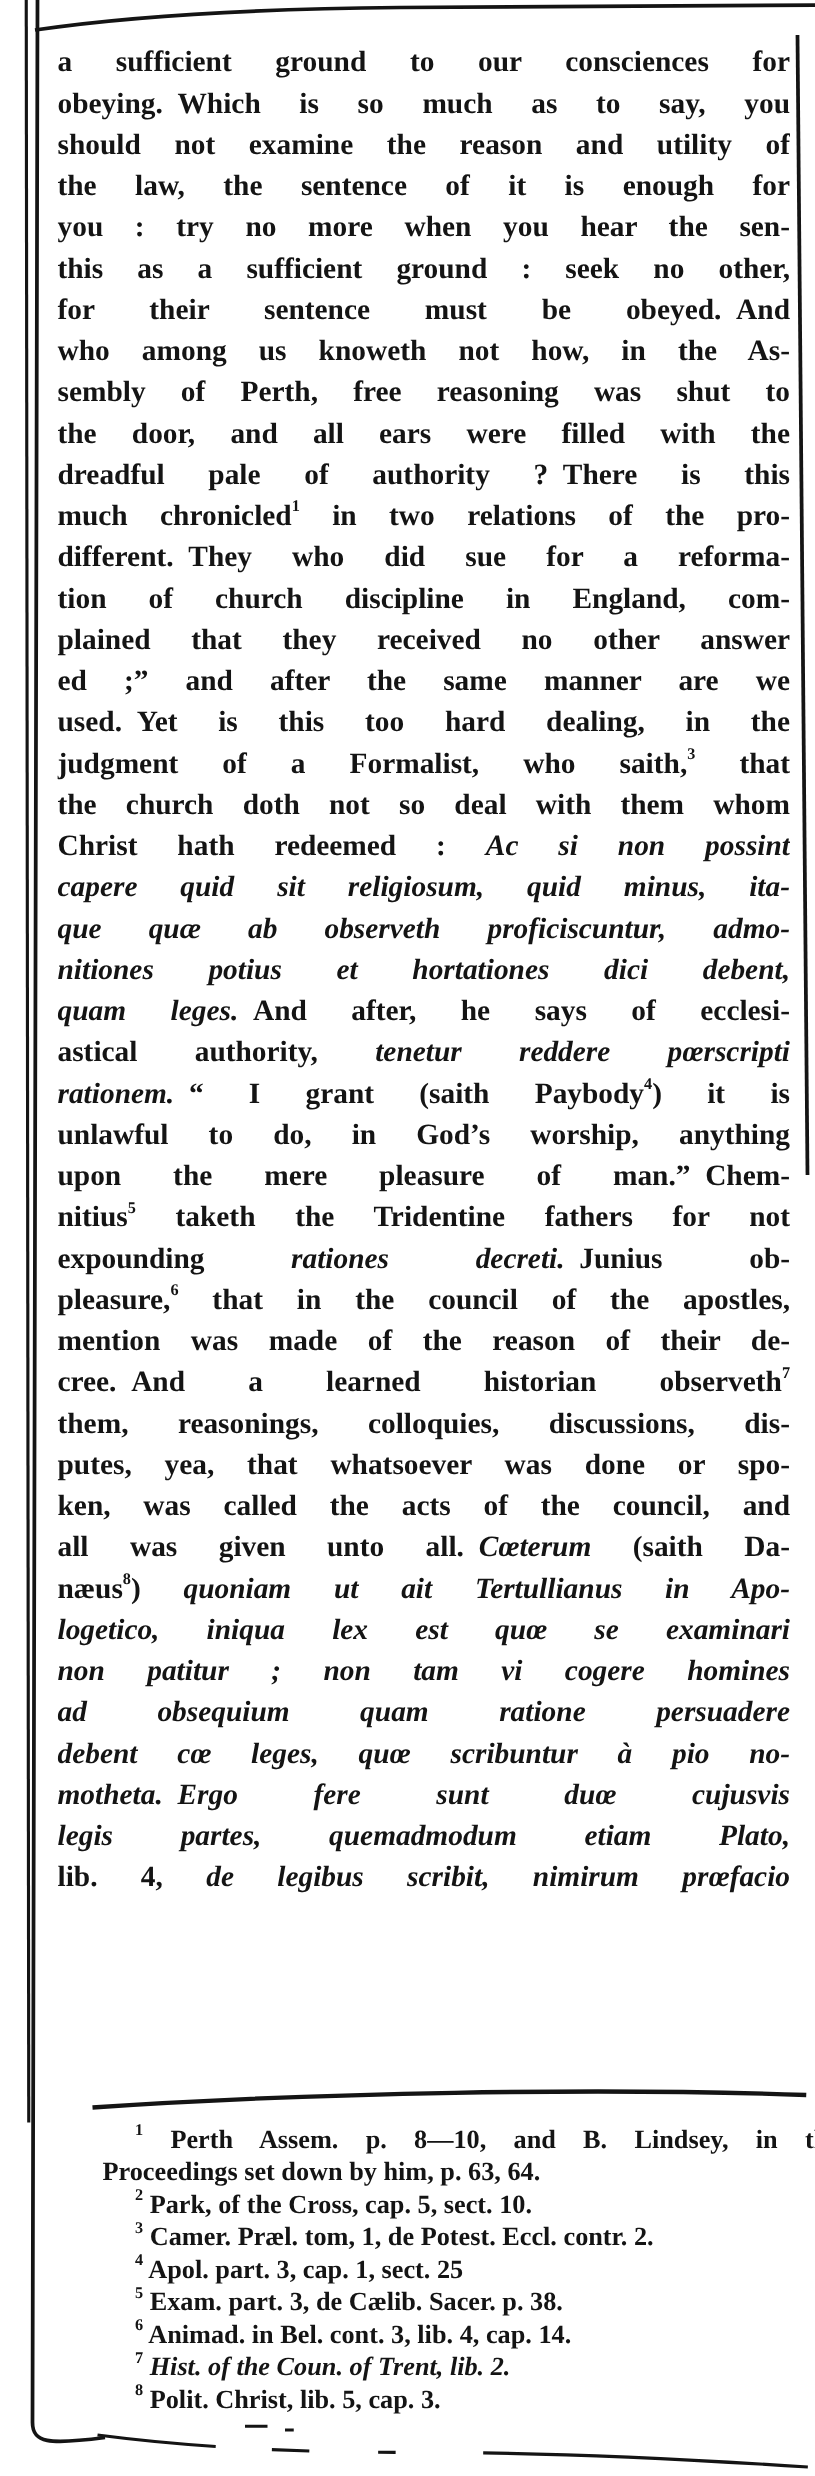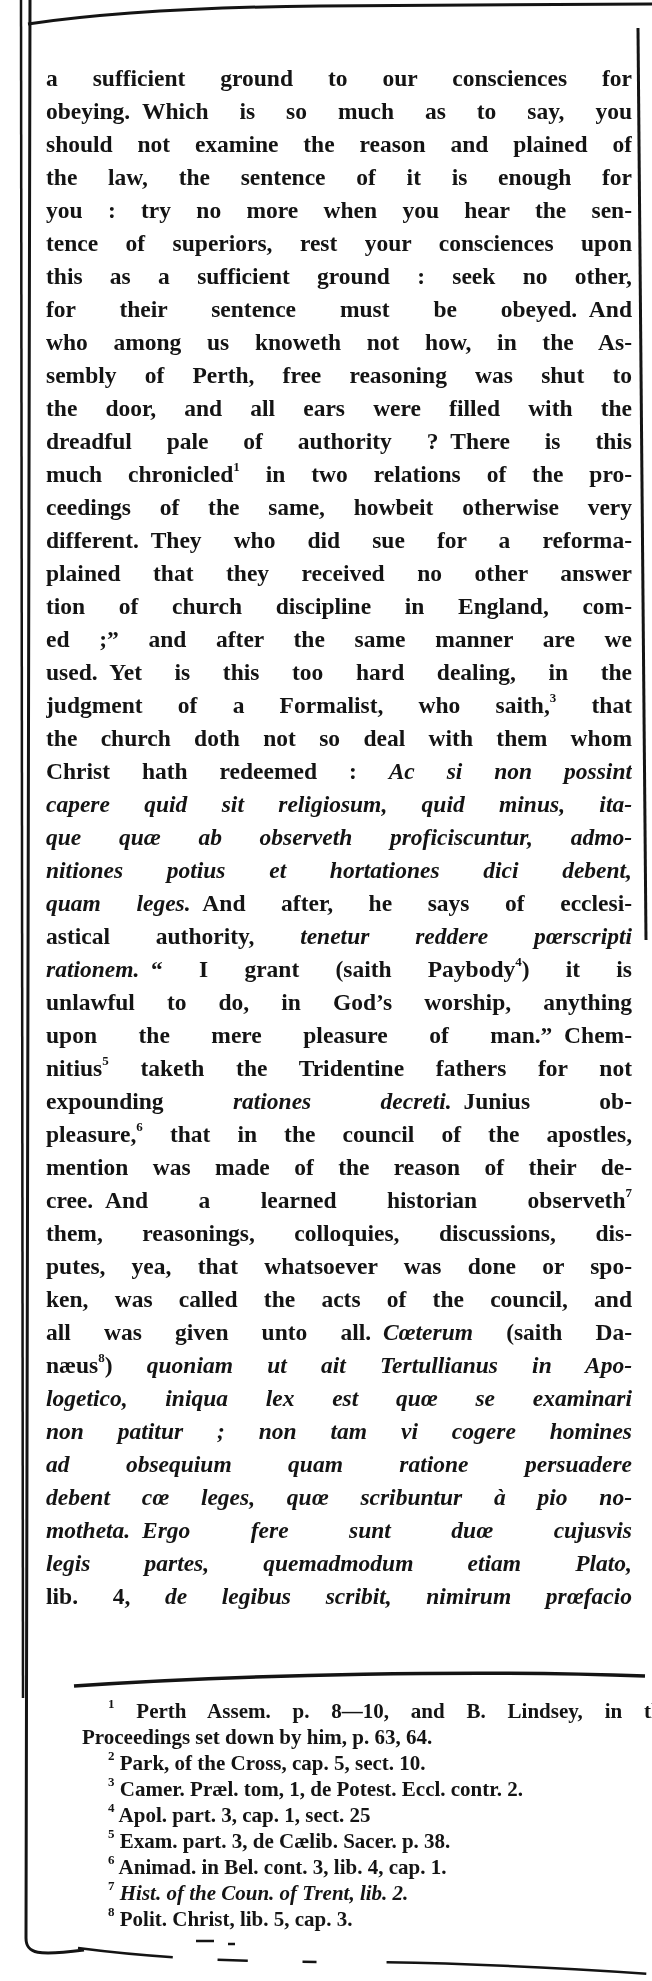--- a/index.html
+++ b/index.html
@@ -11,21 +11,21 @@
     font-family: "Liberation Serif", "DejaVu Serif", serif;
     overflow: hidden;
   }
   .rules {
     position: absolute; inset: 0;
     width: 652px; height: 1981px;
     pointer-events: none;
   }
   .bodytext {
     position: absolute;
-    left: 46px; top: 34px; width: 586px; margin-top: 28px;
+    left: 46px; top: 34px; width: 586px;
   }
   .line {
     font-size: 23.5px;
     font-weight: 700;
     line-height: 33px;
     height: 33px;
     white-space: nowrap;
     text-align: justify;
     text-align-last: justify;
     text-justify: inter-word;
@@ -78,35 +78,33 @@
 
     <path d="M 74,1686 C 250,1674 480,1670 645,1676" stroke="#141414" stroke-width="3.5" fill="none"></path>
 
     <path d="M 78,1948 C 170,1960 260,1962 340,1962 C 450,1962 560,1968 652,1974" stroke="#141414" stroke-width="2.5" fill="none" stroke-dasharray="95 45 30 55 14 70 260"></path>
     <path d="M 196,1941 h 18 M 228,1944 h 7" stroke="#141414" stroke-width="2.5" fill="none"></path>
   </svg>
 
   <div class="bodytext">
       <div class="line"><span>a sufficient ground to our consciences for</span></div>
       <div class="line"><span>obeying. Which is so much as to say, you</span></div>
-      <div class="line"><span>should not examine the reason and plained of</span></div>
+      <div class="line"><span>should not examine the reason and utility of</span></div>
       <div class="line"><span>the law, the sentence of it is enough for</span></div>
       <div class="line"><span>you : try no more when you hear the sen-</span></div>
-      <div class="line"><span>tence of superiors, rest your consciences upon</span></div>
       <div class="line"><span>this as a sufficient ground : seek no other,</span></div>
       <div class="line"><span>for their sentence must be obeyed. And</span></div>
       <div class="line"><span>who among us knoweth not how, in the As-</span></div>
       <div class="line"><span>sembly of Perth, free reasoning was shut to</span></div>
       <div class="line"><span>the door, and all ears were filled with the</span></div>
       <div class="line"><span>dreadful pale of authority ? There is this</span></div>
       <div class="line"><span>much chronicled</span><sup>1</sup><span> in two relations of the pro-</span></div>
-      <div class="line"><span>ceedings of the same, howbeit otherwise very</span></div>
       <div class="line"><span>different. They who did sue for a reforma-</span></div>
+      <div class="line"><span>tion of church discipline in England, com-</span></div>
       <div class="line"><span>plained that they received no other answer</span></div>
-      <div class="line"><span>tion of church discipline in England, com-</span></div>
       <div class="line"><span>ed ;” and after the same manner are we</span></div>
       <div class="line"><span>used. Yet is this too hard dealing, in the</span></div>
       <div class="line"><span>judgment of a Formalist, who saith,</span><sup>3</sup><span> that</span></div>
       <div class="line"><span>the church doth not so deal with them whom</span></div>
       <div class="line"><span>Christ hath redeemed : </span><span class="it">Ac si non possint</span></div>
       <div class="line"><span class="it">capere quid sit religiosum, quid minus, ita-</span></div>
       <div class="line"><span class="it">que quæ ab observeth proficiscuntur, admo-</span></div>
       <div class="line"><span class="it">nitiones potius et hortationes dici debent,</span></div>
       <div class="line"><span class="it">quam leges.</span><span> And after, he says of ecclesi-</span></div>
       <div class="line"><span>astical authority, </span><span class="it">tenetur reddere pœrscripti</span></div>
@@ -132,18 +130,18 @@
       <div class="line"><span>lib. 4, </span><span class="it">de legibus scribit, nimirum prœfacio</span></div>
     </div>
 
   <div class="foot">
       <div class="fline just ind"><sup>1</sup><span> Perth Assem. p. 8—10, and B. Lindsey, in the</span></div>
       <div class="fline"><span>Proceedings set down by him, p. 63, 64.</span></div>
       <div class="fline ind"><sup>2</sup><span> Park, of the Cross, cap. 5, sect. 10.</span></div>
       <div class="fline ind"><sup>3</sup><span> Camer. Præl. tom, 1, de Potest. Eccl. contr. 2.</span></div>
       <div class="fline ind"><sup>4</sup><span> Apol. part. 3, cap. 1, sect. 25</span></div>
       <div class="fline ind"><sup>5</sup><span> Exam. part. 3, de Cælib. Sacer. p. 38.</span></div>
-      <div class="fline ind"><sup>6</sup><span> Animad. in Bel. cont. 3, lib. 4, cap. 1.</span></div>
+      <div class="fline ind"><sup>6</sup><span> Animad. in Bel. cont. 3, lib. 4, cap. 14.</span></div>
       <div class="fline ind"><sup>7</sup><span> </span><span class="it">Hist. of the Coun. of Trent, lib. 2.</span></div>
       <div class="fline ind"><sup>8</sup><span> Polit. Christ, lib. 5, cap. 3.</span></div>
     </div>
 
 </div>
 
 </body></html>

